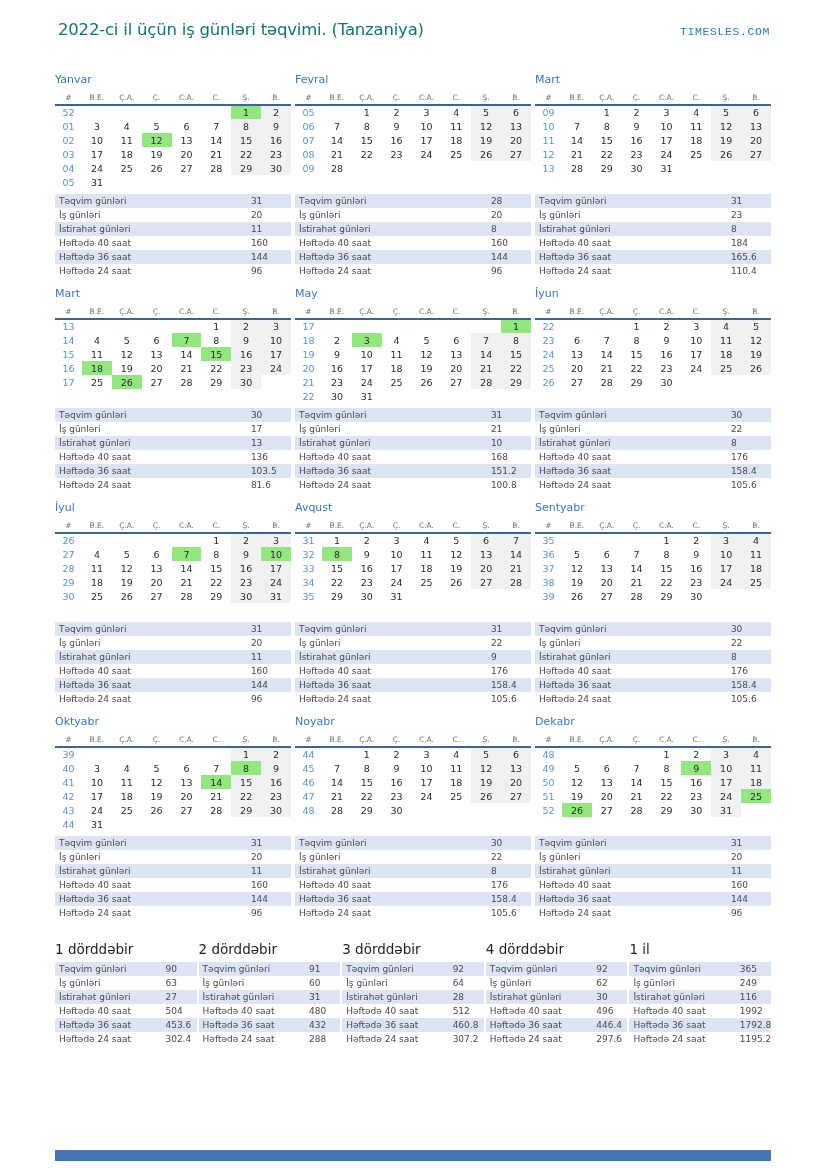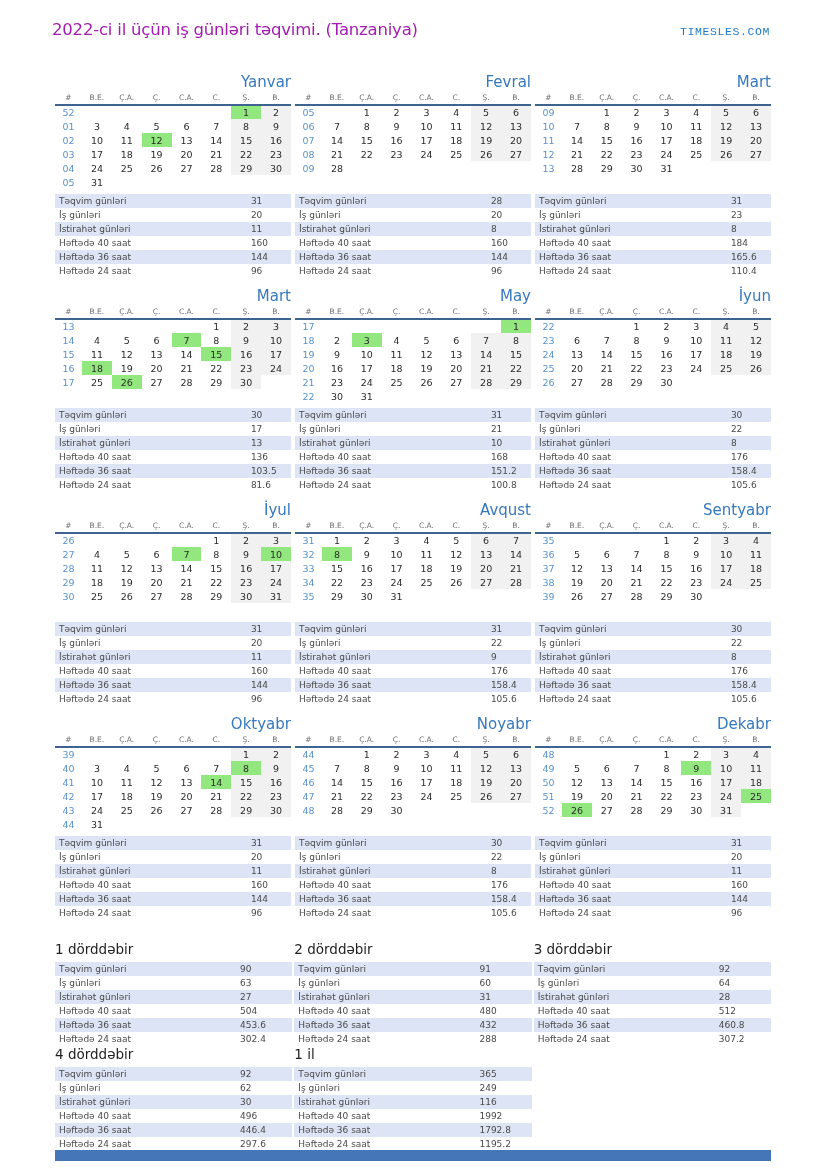--- a/index.html
+++ b/index.html
@@ -4,39 +4,39 @@
 <style>
   :root{
     --month-title:#3779be; --week-num:#5a93cd; --header-line:#3d6391;
     --holiday:#92e87e; --weekend:#f1f1f1; --stripe:#dde4f6;
     --brand:#1e7ccb; --footer:#4577b8; --day-text:#2b2b2b; --stat-text:#4a4a4a;
   }
   *{margin:0;padding:0;box-sizing:border-box;}
   html,body{background:#fff;}
   body{font-family:"DejaVu Sans","Liberation Sans",sans-serif;}
   #page{position:relative;width:827px;height:1169px;background:#fff;overflow:hidden;}
-  .page-title{position:absolute;left:52px;top:20px;font-size:16.5px;font-weight:400;color:#a21caf;letter-spacing:-0.2px;}
+  .page-title{position:absolute;left:58px;top:20px;font-size:16.5px;font-weight:400;color:#0f766e;letter-spacing:-0.2px;}
   .brand{position:absolute;right:57px;top:25px;font-size:11.5px;color:var(--brand);letter-spacing:0.6px;text-decoration:none;font-weight:400;font-family:Liberation Mono, monospace;}
   #months-grid{position:absolute;left:55px;top:70px;width:716px;display:grid;grid-template-columns:repeat(3,1fr);column-gap:4px;row-gap:6px;}
   .month-block{height:208px;}
   .cal-area{height:124px;}
-  .month-title{height:20px;text-align:right;color:var(--month-title);font-size:15px;padding-top:3px;}
+  .month-title{height:20px;text-align:left;color:var(--month-title);font-size:11px;padding-top:3px;}
   table{border-collapse:collapse;width:100%;table-layout:fixed;}
   table.cal col.c-wk{width:27px;}
   table.cal th{font-size:7.5px;font-weight:400;color:#6e6e6e;height:15px;text-align:center;vertical-align:middle;}
   table.cal thead tr{border-bottom:2px solid var(--header-line);}
   table.cal td{font-size:9.5px;height:14px;text-align:center;vertical-align:middle;color:var(--day-text);}
   table.cal td.wk{color:var(--week-num);}
   table.cal td.we{background:var(--weekend);}
   table.cal td.hol{background:var(--holiday);}
   table.stats td{font-size:9px;height:14px;color:var(--stat-text);vertical-align:middle;}
   table.stats td.lbl{padding-left:4px;}
   table.stats tr.odd{background:var(--stripe);}
   .month-block table.stats td.lbl{width:83%;}
-  #quarters-grid{position:absolute;left:55px;top:941px;width:716px;display:grid;grid-template-columns:repeat(3,1fr);column-gap:2px;}
+  #quarters-grid{position:absolute;left:55px;top:941px;width:716px;display:grid;grid-template-columns:repeat(5,1fr);column-gap:2px;}
   .q-title{font-size:13.5px;color:#1f1f1f;font-weight:400;height:21px;}
   .quarter-block table.stats td.lbl{width:78%;}
   #footer-bar{position:absolute;left:55px;top:1150px;width:716px;height:11px;background:var(--footer);}
 </style>
 </head>
 <body>
 
 <div id="page">
   <h1 class="page-title">2022-ci il üçün iş günləri təqvimi. (Tanzaniya)</h1>
   <a class="brand" href="#">TIMESLES.COM</a>

